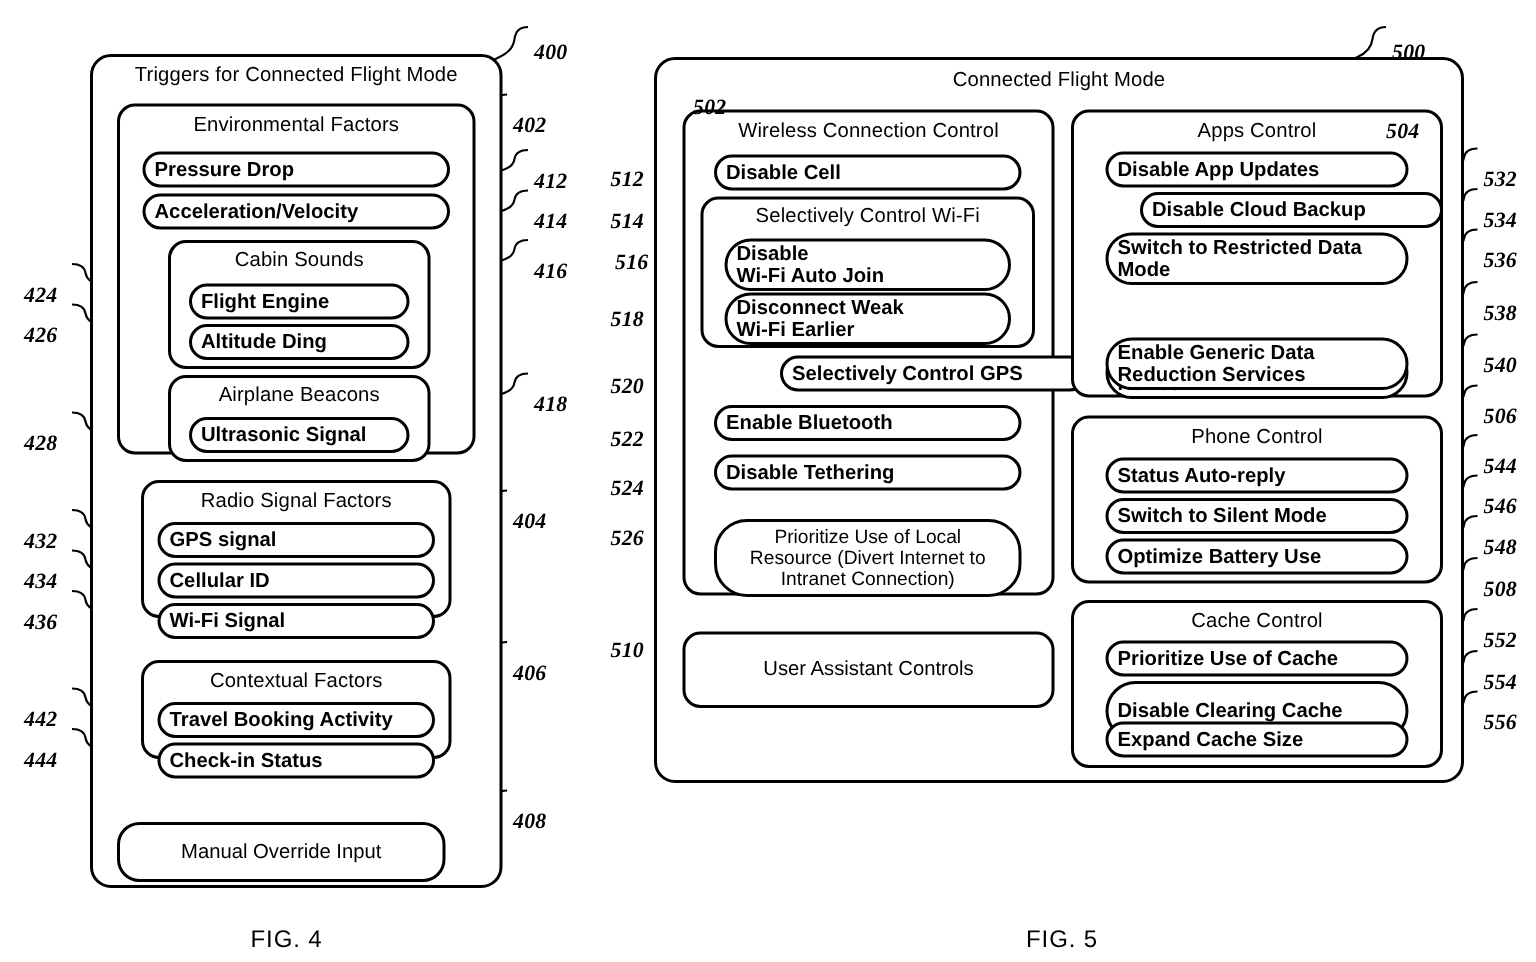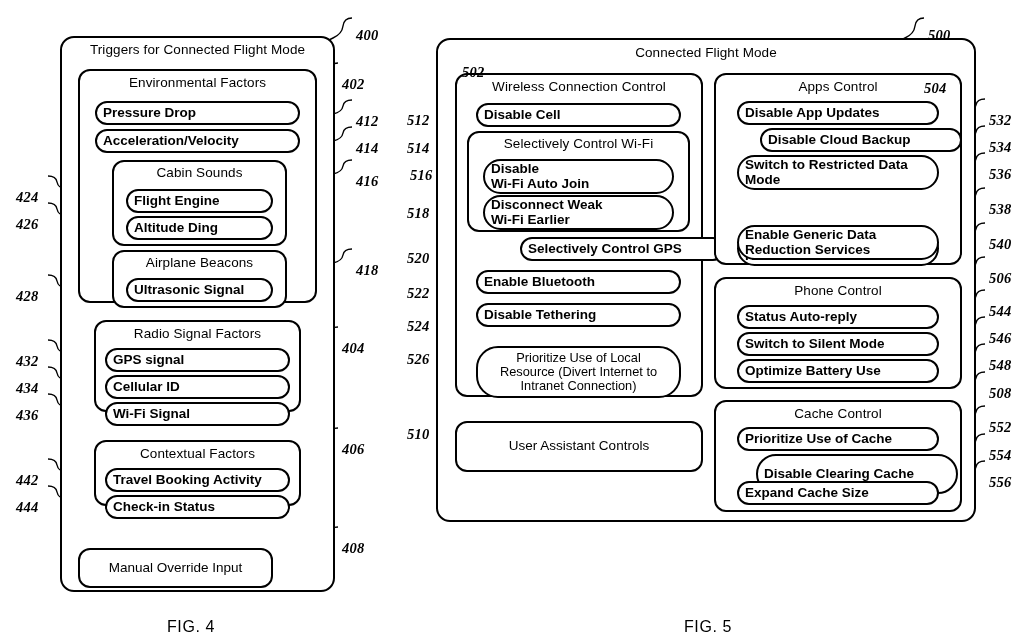--- a/index.html
+++ b/index.html
@@ -208,21 +208,21 @@
 
 <div class="box group" style="left:94px; top:440px; width:207px; height:66px;"></div>
 <div class="grp-title" style="left:94px; top:446px; width:207px;">Contextual Factors</div>
 <div class="box pill" style="left:105px; top:468px; width:185px; height:24px;">
   <span class="pill-label">Travel Booking Activity</span>
 </div>
 <div class="box pill" style="left:105px; top:495px; width:185px; height:24px;">
   <span class="pill-label">Check-in Status</span>
 </div>
 
-<div class="box rect" style="left:78px; top:535px; width:195px; height:40px;">
+<div class="box rect" style="left:78px; top:535px; width:219px; height:40px;border-radius:15px;">
   <span class="rect-label">Manual Override Input</span>
 </div>
 
 <div class="ref" style="left:356px; top:4px;">400</div>
 <div class="ref" style="left:342px; top:53px;">402</div>
 <div class="ref" style="left:356px; top:90px;">412</div>
 <div class="ref" style="left:356px; top:117px;">414</div>
 <div class="ref" style="left:356px; top:150px;">416</div>
 <div class="ref" style="left:356px; top:239px;">418</div>
 <div class="ref" style="left:342px; top:317px;">404</div>
@@ -323,21 +323,21 @@
 </div>
 <div class="box pill" style="left:737px; top:359px; width:202px; height:24px;">
   <span class="pill-label">Optimize Battery Use</span>
 </div>
 
 <div class="box group" style="left:714px; top:400px; width:248px; height:112px;"></div>
 <div class="grp-title" style="left:714px; top:406px; width:248px;">Cache Control</div>
 <div class="box pill" style="left:737px; top:427px; width:202px; height:24px;">
   <span class="pill-label">Prioritize Use of Cache</span>
 </div>
-<div class="box pill" style="left:756px; top:454px; width:202px; height:40px;">
+<div class="box pill" style="left:737px; top:454px; width:202px; height:40px;">
   <span class="pill-label">Disable Clearing Cache</span>
 </div>
 <div class="box pill" style="left:737px; top:481px; width:202px; height:24px;">
   <span class="pill-label">Expand Cache Size</span>
 </div>
 
 <div class="ref" style="left:928px; top:4px;">500</div>
 <div class="ref" style="left:462px; top:41px;">502</div>
 <div class="ref" style="left:924px; top:57px;">504</div>
 

